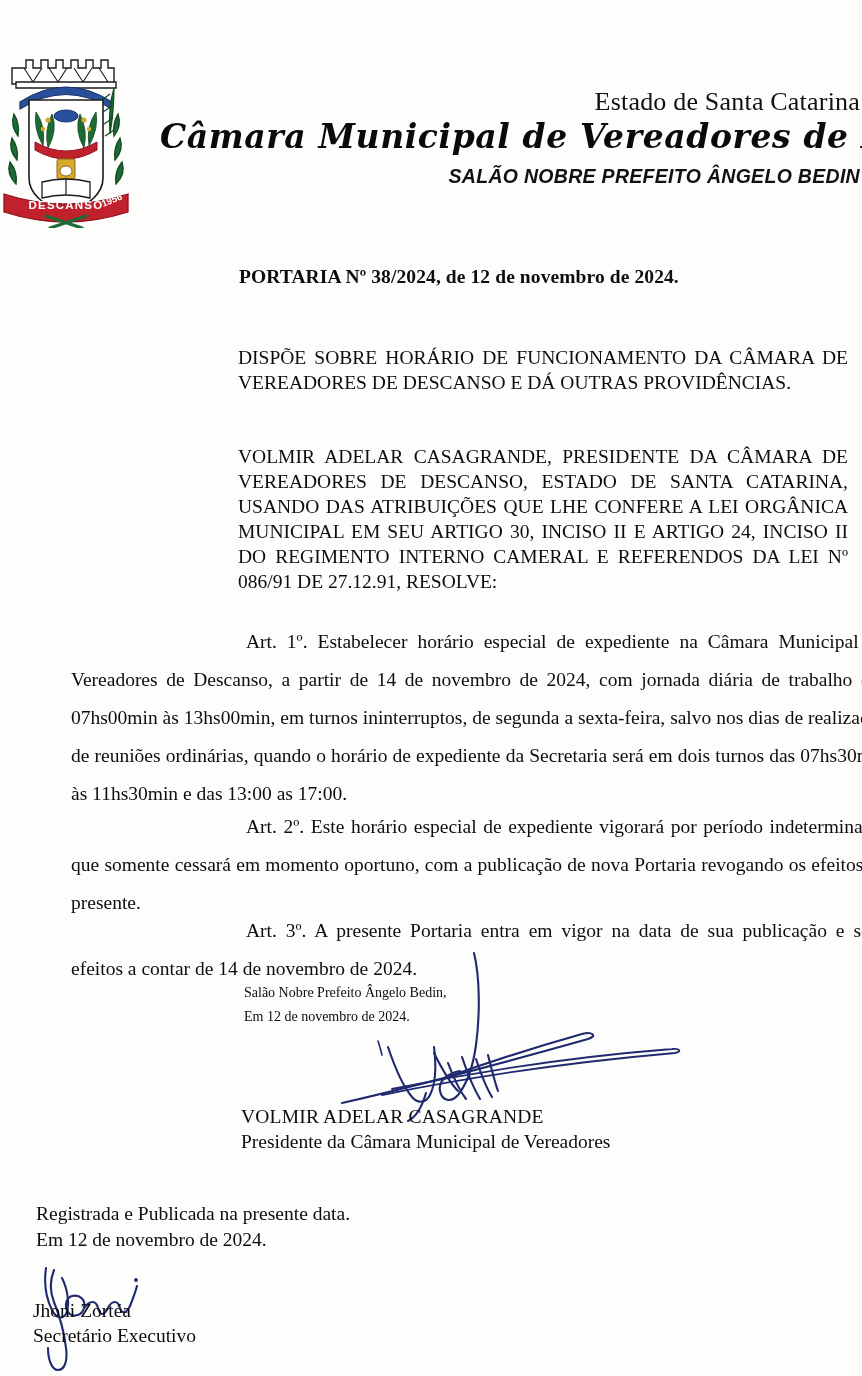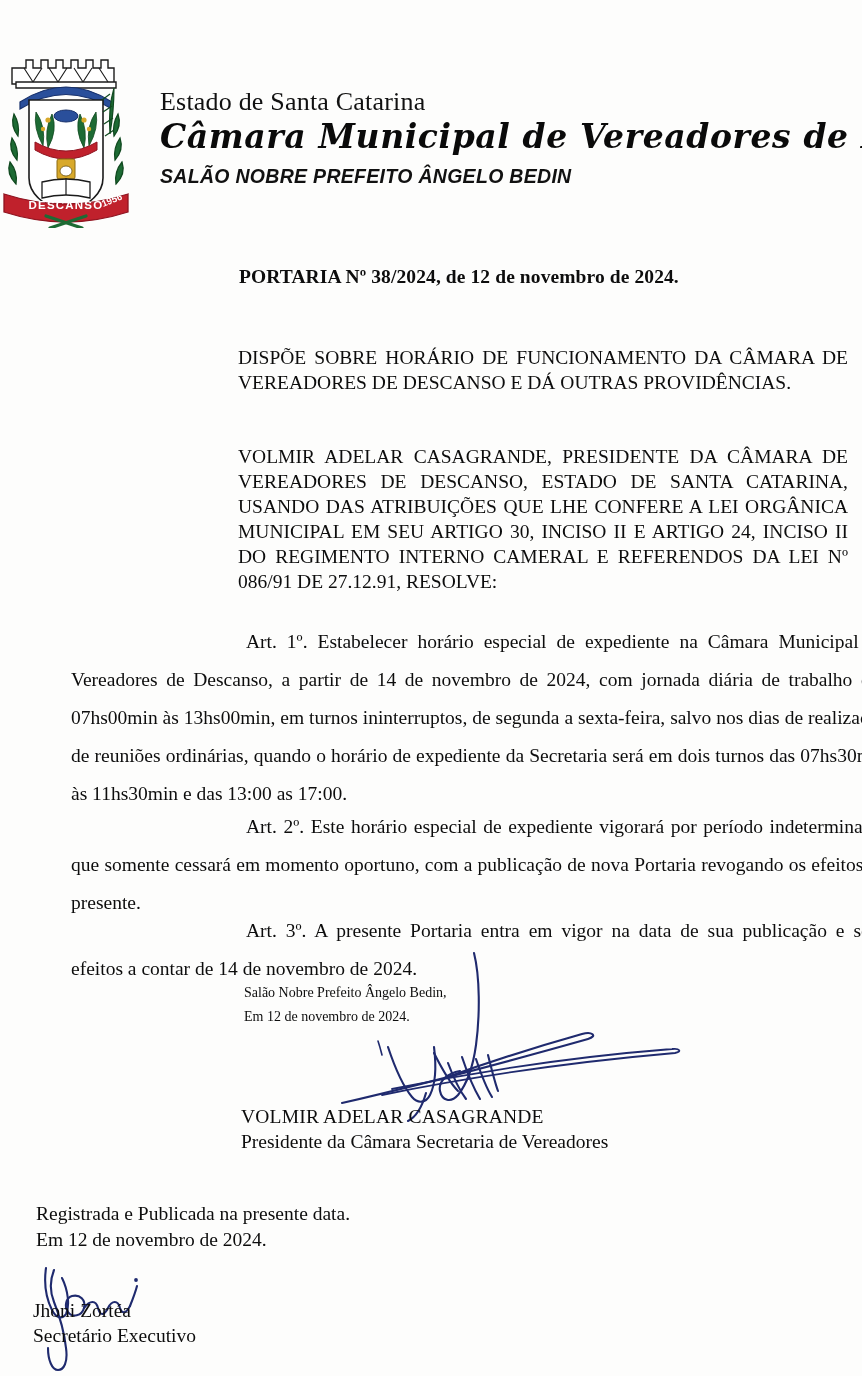--- a/index.html
+++ b/index.html
@@ -30,20 +30,21 @@
     left: 2px;
     top: 28px;
     width: 128px;
     height: 200px;
   }
   .header-text {
     position: absolute;
     left: 160px;
     top: 88px;
     width: 700px;
+    text-align: right;
   }
   .org-state {
     font-family: "Liberation Serif", "DejaVu Serif", serif;
     font-size: 26px;
     letter-spacing: 0.2px;
     color: #111;
     line-height: 1.05;
     white-space: nowrap;
   }
   .org-name {
@@ -291,21 +292,21 @@
       <path d="M146 124 C152 142 157 154 162 162"></path>
       <path d="M158 120 C162 136 165 148 168 156"></path>
 
       <path d="M48 106 C50 112 51 116 52 120" stroke-width="1.6"></path>
 
       <path d="M96 158 C92 172 86 182 78 186"></path>
     </g>
   </svg>
 
   <div class="sig-name">VOLMIR ADELAR CASAGRANDE</div>
-  <div class="sig-role">Presidente da Câmara Secretaria de Vereadores</div>
+  <div class="sig-role">Presidente da Câmara Municipal de Vereadores</div>
 
   <div class="registration">
     <div>Registrada e Publicada na presente data.</div>
     <div>Em 12 de novembro de 2024.</div>
   </div>
 
   <svg class="signature-svg" id="sig-secretary" viewBox="0 0 150 118">
     <g fill="none" stroke="#1f2a6e" stroke-width="2.1" stroke-linecap="round" stroke-linejoin="round">
 
       <path d="M30 12 C26 22 26 34 30 44 C34 54 40 72 42 90 C44 104 40 112 34 112 C28 112 24 102 24 90"></path>

